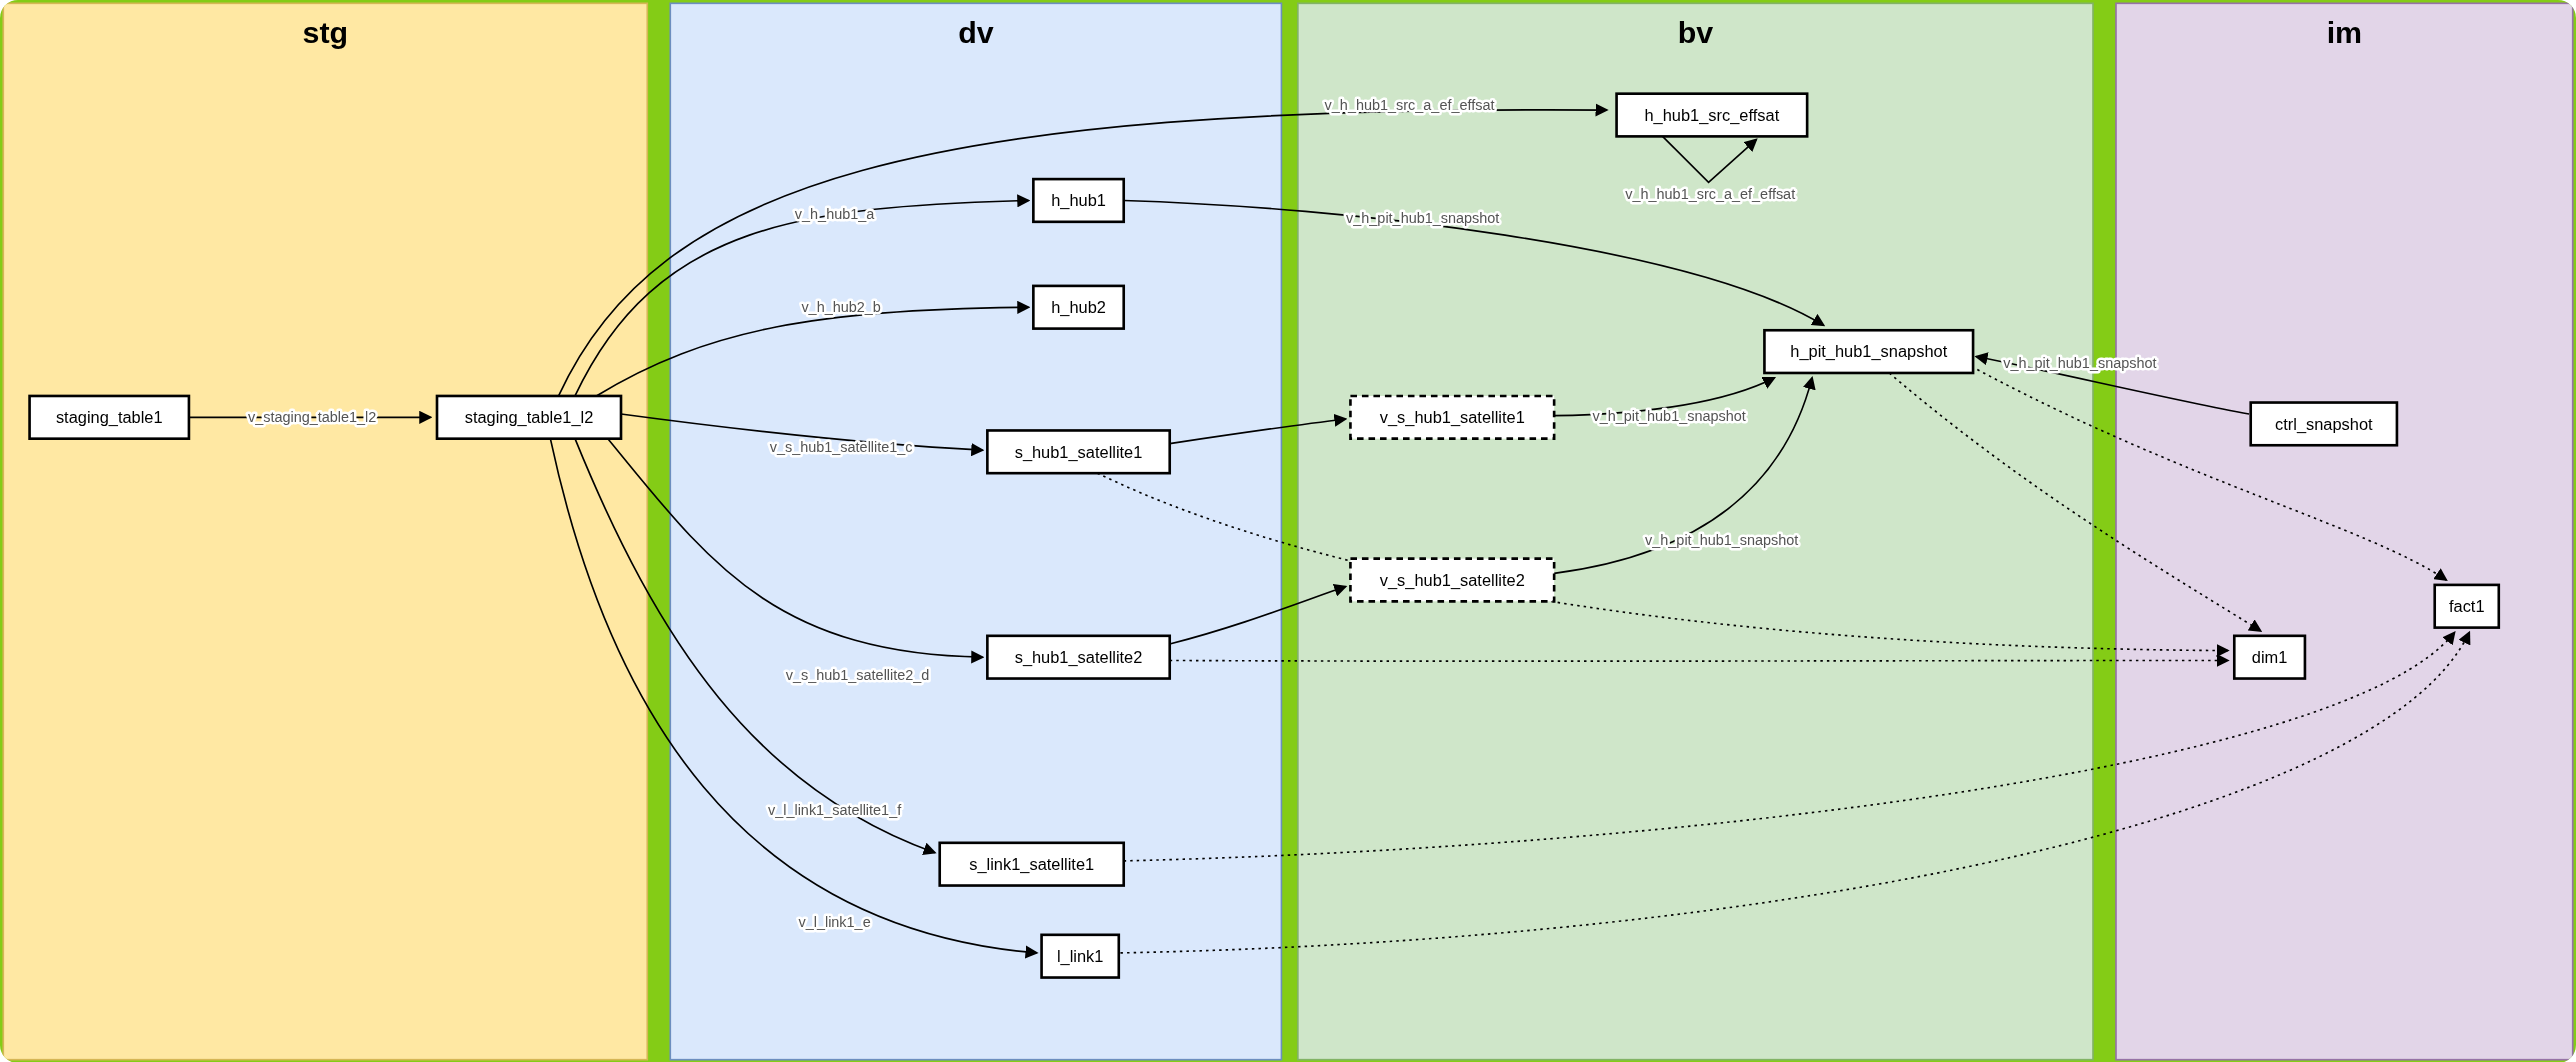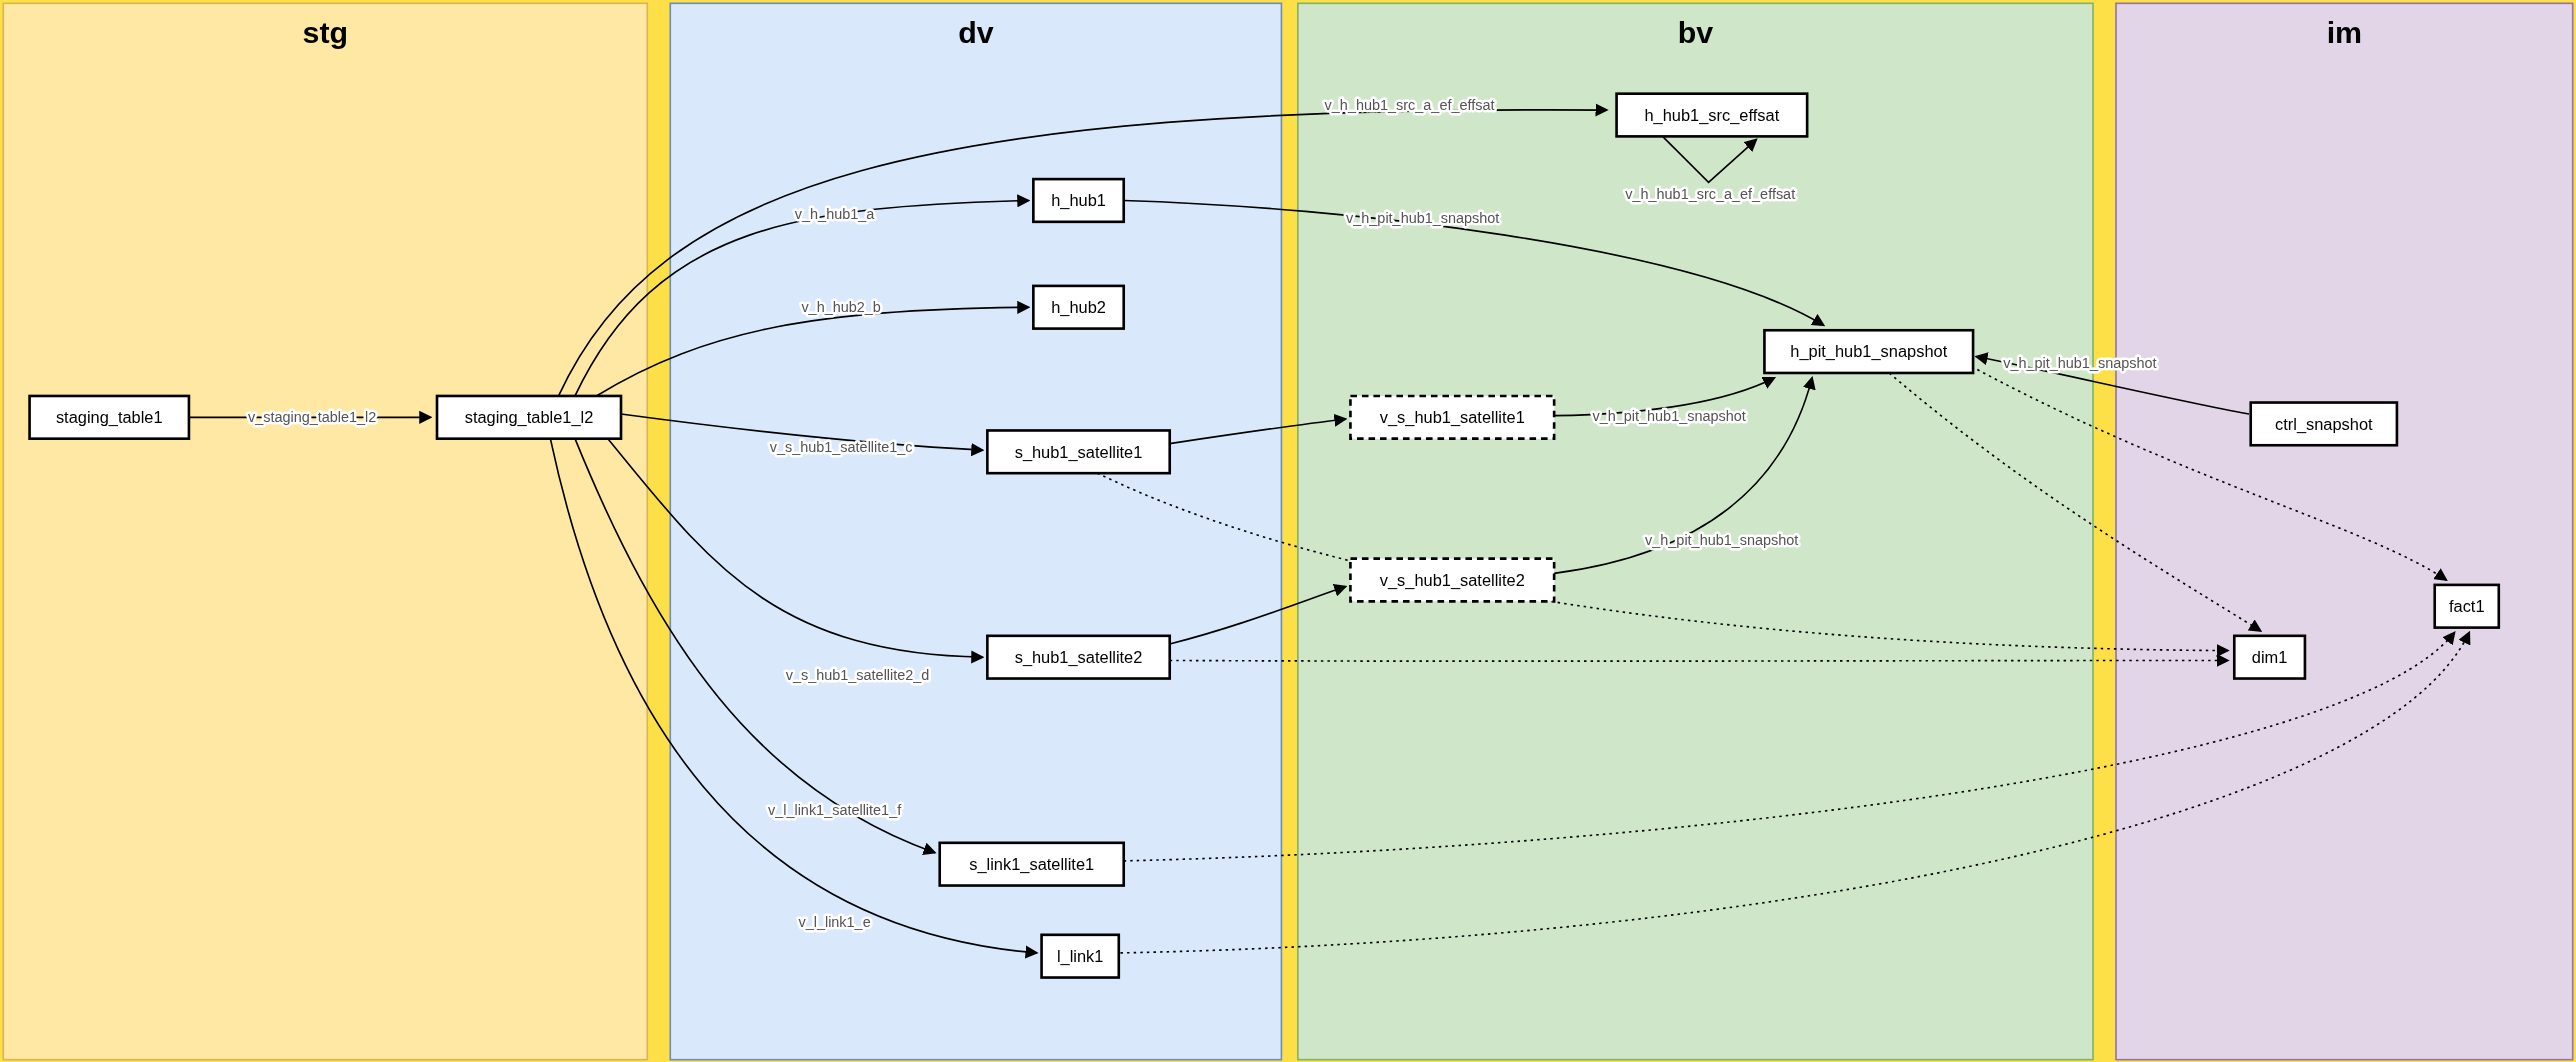--- a/index.html
+++ b/index.html
@@ -1,16 +1,16 @@
 <!DOCTYPE html>
 <html style="font-size:10.3px"><head>
 <meta charset="utf-8">
 <style>
   html,body{margin:0;padding:0;background:#ffffff;}
-  .canvas{position:relative;width:2576px;height:1063px;background:#fde047;overflow:hidden;}
+  .canvas{position:relative;width:2576px;height:1063px;background:#84cc16;overflow:hidden;border-radius:18px;}
   svg{display:block;}
   text{font-family:"Liberation Sans","DejaVu Sans",sans-serif;}
   .lane-rect{stroke-width:1;}
   .lane-title{font-size:18.5px;font-weight:bold;fill:#000000;text-anchor:middle;}
   .node-box{fill:#ffffff;stroke:#000000;stroke-width:1.6;}
   .node-box.dashed{stroke-dasharray:4 3;}
   .node-label{font-size:10px;fill:#000000;text-anchor:middle;}
   .edge{fill:none;stroke:#000000;stroke-width:1;}
   .edge.dotted{stroke-dasharray:1.5 2.5;}
   .edge-label{font-size:8.8px;fill:#545454;text-anchor:middle;

